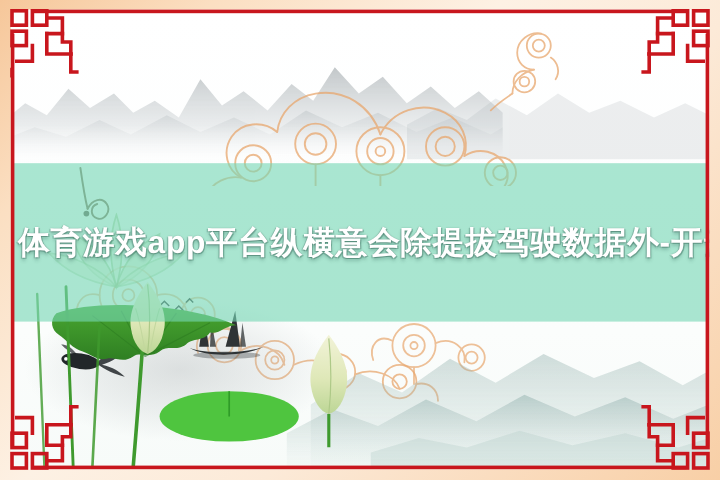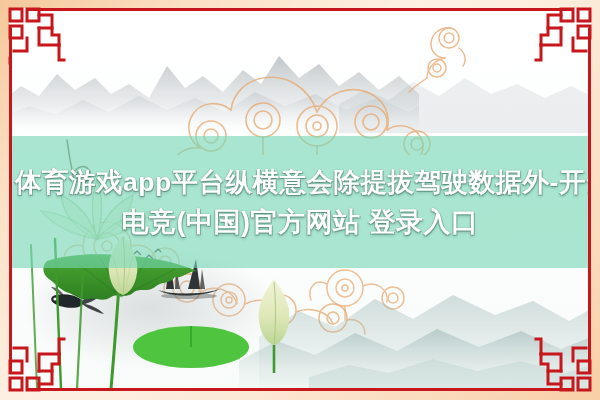--- a/index.html
+++ b/index.html
@@ -339,21 +339,20 @@
         <path d="M14,2 C16,16 18,28 20,36"></path>
         <path d="M20,36 C24,28 32,26 36,32 C40,38 34,46 28,44 C22,42 22,34 28,32"></path>
         <circle cx="19" cy="40" r="2.4" fill="#4a4030" stroke="none"></circle>
       </svg>
     </div>
 
     <div class="band"></div>
 
     <div class="headline">
       <div class="ln ln1">体育游戏app平台纵横意会除提拔驾驶数据外-开云</div>
-      <div class="ln ln2">电竞(中国)官方网站 登录入口</div>
     </div>
   </div>
 
   <div class="frame">
     <div class="bar bar-top"></div>
     <div class="bar bar-bottom"></div>
     <div class="bar bar-left"></div>
     <div class="bar bar-right"></div>
 
     <div class="corner c-tl">

